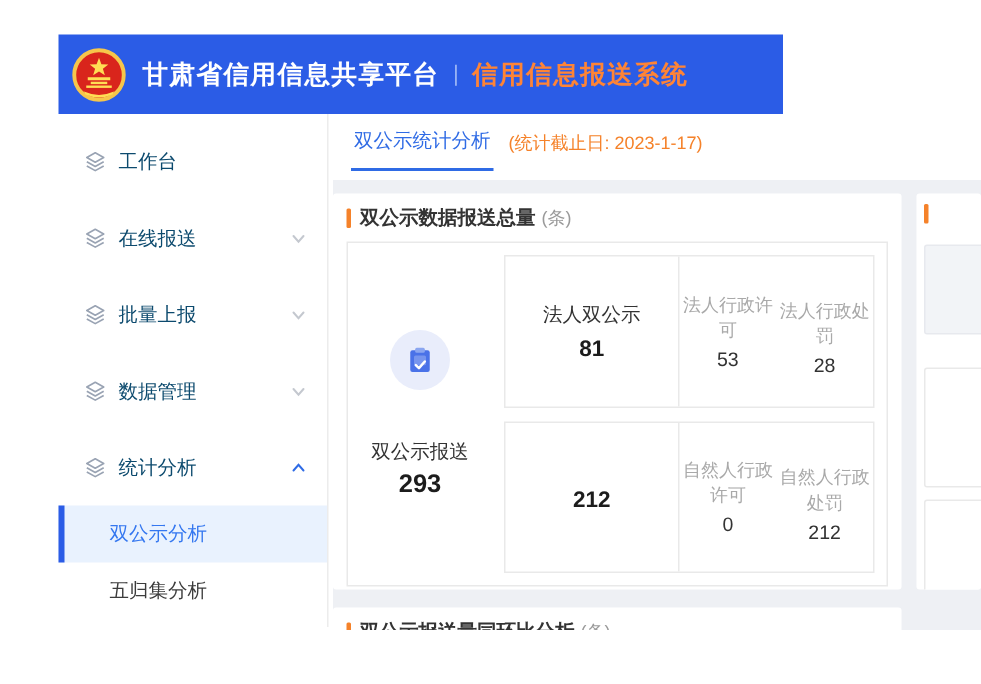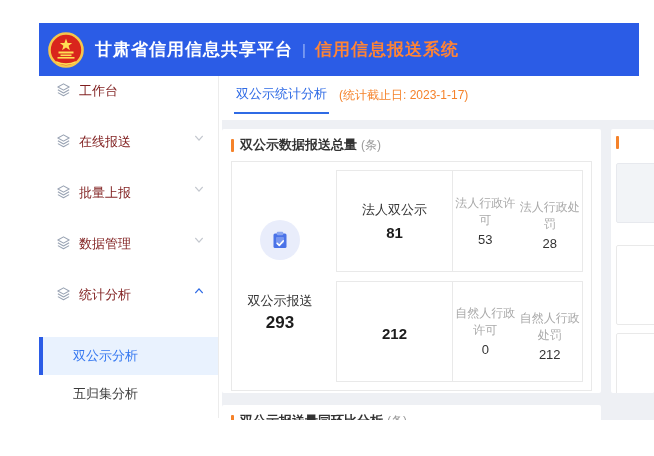--- a/index.html
+++ b/index.html
@@ -2,36 +2,36 @@
 <html><head>
 <meta charset="utf-8">
 <style>
   * { margin:0; padding:0; box-sizing:border-box; }
   html,body { background:#ffffff; }
   body { font-family:"Liberation Sans","DejaVu Sans",sans-serif; }
   .page { position:relative; width:654px; height:456px; background:#ffffff; overflow:hidden; }
 
   
   .header {
-    position:absolute; left:39px; top:23px; width:600px; height:53px;
+    position:absolute; left:39px; top:23px; width:483px; height:53px;
     background:#2b5ce6; display:flex; align-items:center; padding-left:9px;
   }
   .emblem { width:36px; height:36px; flex:0 0 auto; }
   .header-title { margin-left:11px; color:#ffffff; font-size:17px; font-weight:bold; letter-spacing:1px; }
   .header-divider { margin:0 9px; color:#9ab4f5; font-size:15px; }
   .header-subtitle { color:#ff8435; font-size:17px; font-weight:bold; letter-spacing:1px; }
 
   
   .sidebar {
     position:absolute; left:39px; top:76px; width:180px; height:342px;
     background:#ffffff; border-right:1px solid #ececec; padding-top:6px;
   }
   .side-item {
-    height:51px; display:flex; align-items:flex-start; padding:0 14px 0 17px;
-    color:#7f1d1d; font-size:13px; cursor:pointer;
+    height:51px; display:flex; align-items:center; padding:0 14px 0 17px;
+    color:#0c4a6e; font-size:13px; cursor:pointer;
   }
   .side-item .layers-icon { width:15px; height:15px; color:#99a3b3; margin-right:8px; flex:0 0 auto; }
   .side-item .chevron { margin-left:auto; width:10px; height:10px; color:#c4c8cf; }
   .side-item .chevron.up { color:#2f6be5; }
   .side-sub {
     height:38px; display:flex; align-items:center; padding-left:34px;
     color:#3c3c3c; font-size:13px; cursor:pointer;
   }
   .side-sub.active {
     background:#e9f2fe; color:#3477f0; border-left:4px solid #2b5ce6; padding-left:30px;

